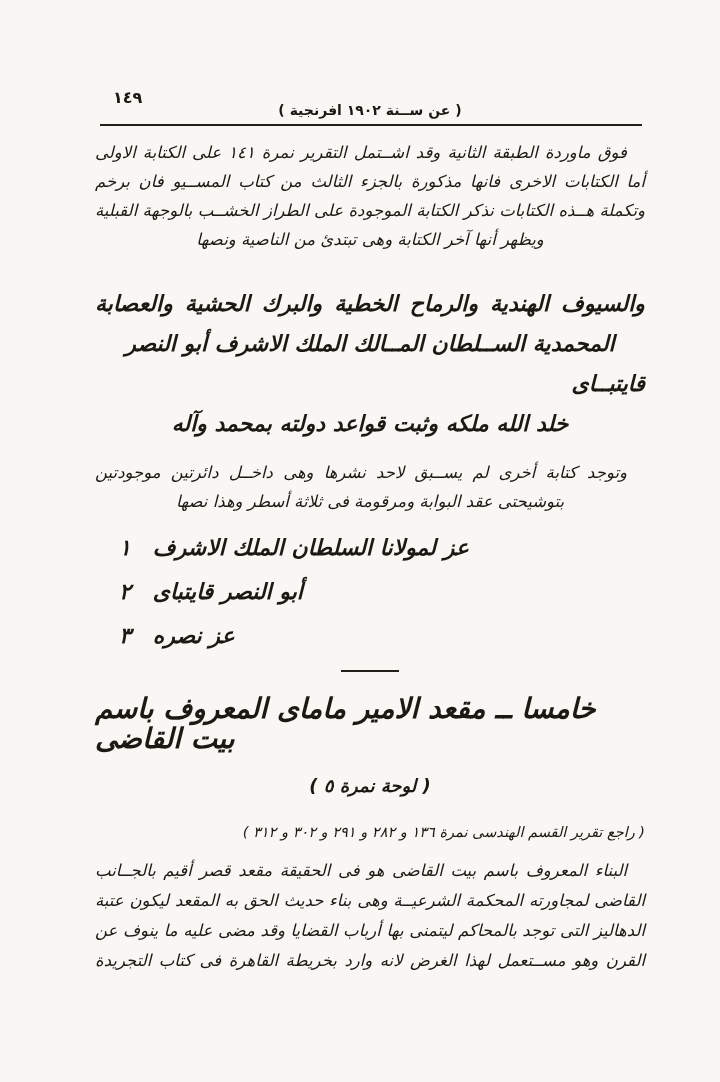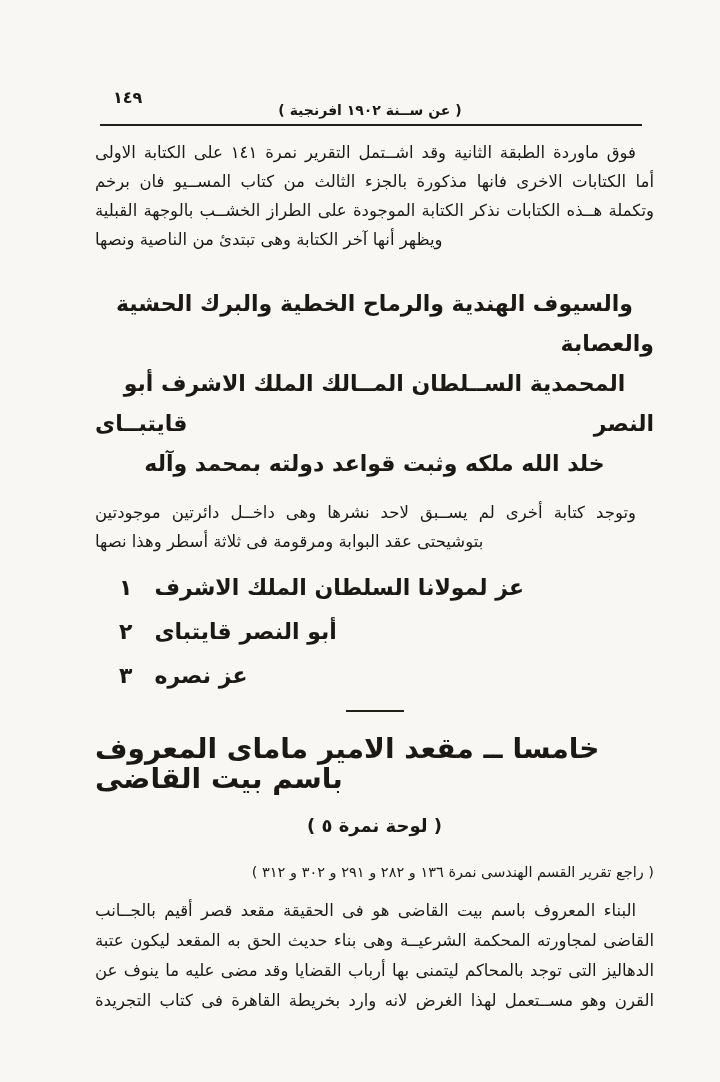--- a/index.html
+++ b/index.html
@@ -26,28 +26,29 @@
   .running-title {
     position:absolute; left:50%; transform:translateX(-50%); top:16px;
     font-size:14px; font-weight:bold; white-space:nowrap;
   }
   .header-rule {
     position:absolute; top:124px; left:100px; right:78px;
     border-top:2px solid #23201a;
   }
   
   .content {
-    position:absolute; top:138px; left:95px; right:66px;
+    position:absolute; top:138px; left:95px; right:75px;
     direction:rtl;
+    font-style:italic;
   }
   .line { display:block; width:100%; }
   .fill  { text-align:justify; text-align-last:justify; }
   .flushleft { text-align:left; }
   .indent { padding-right:18px; }
-  .small { font-size:16.5px; line-height:29px; }
+  .small { font-size:16.5px; line-height:29px;text-align:center; }
   .quote { font-size:22px; line-height:40px; font-weight:bold;text-align:center; }
   .quote-block { margin-top:30px; }
   .note-block  { margin-top:14px; }
   
   .num-list { margin-top:10px; direction:ltr; padding-left:24px; }
   .num-item {
     display:flex; align-items:baseline; gap:22px;
     font-size:22px; font-weight:bold; line-height:44px;
   }
   .num-item .txt { direction:rtl; unicode-bidi:plaintext; }

